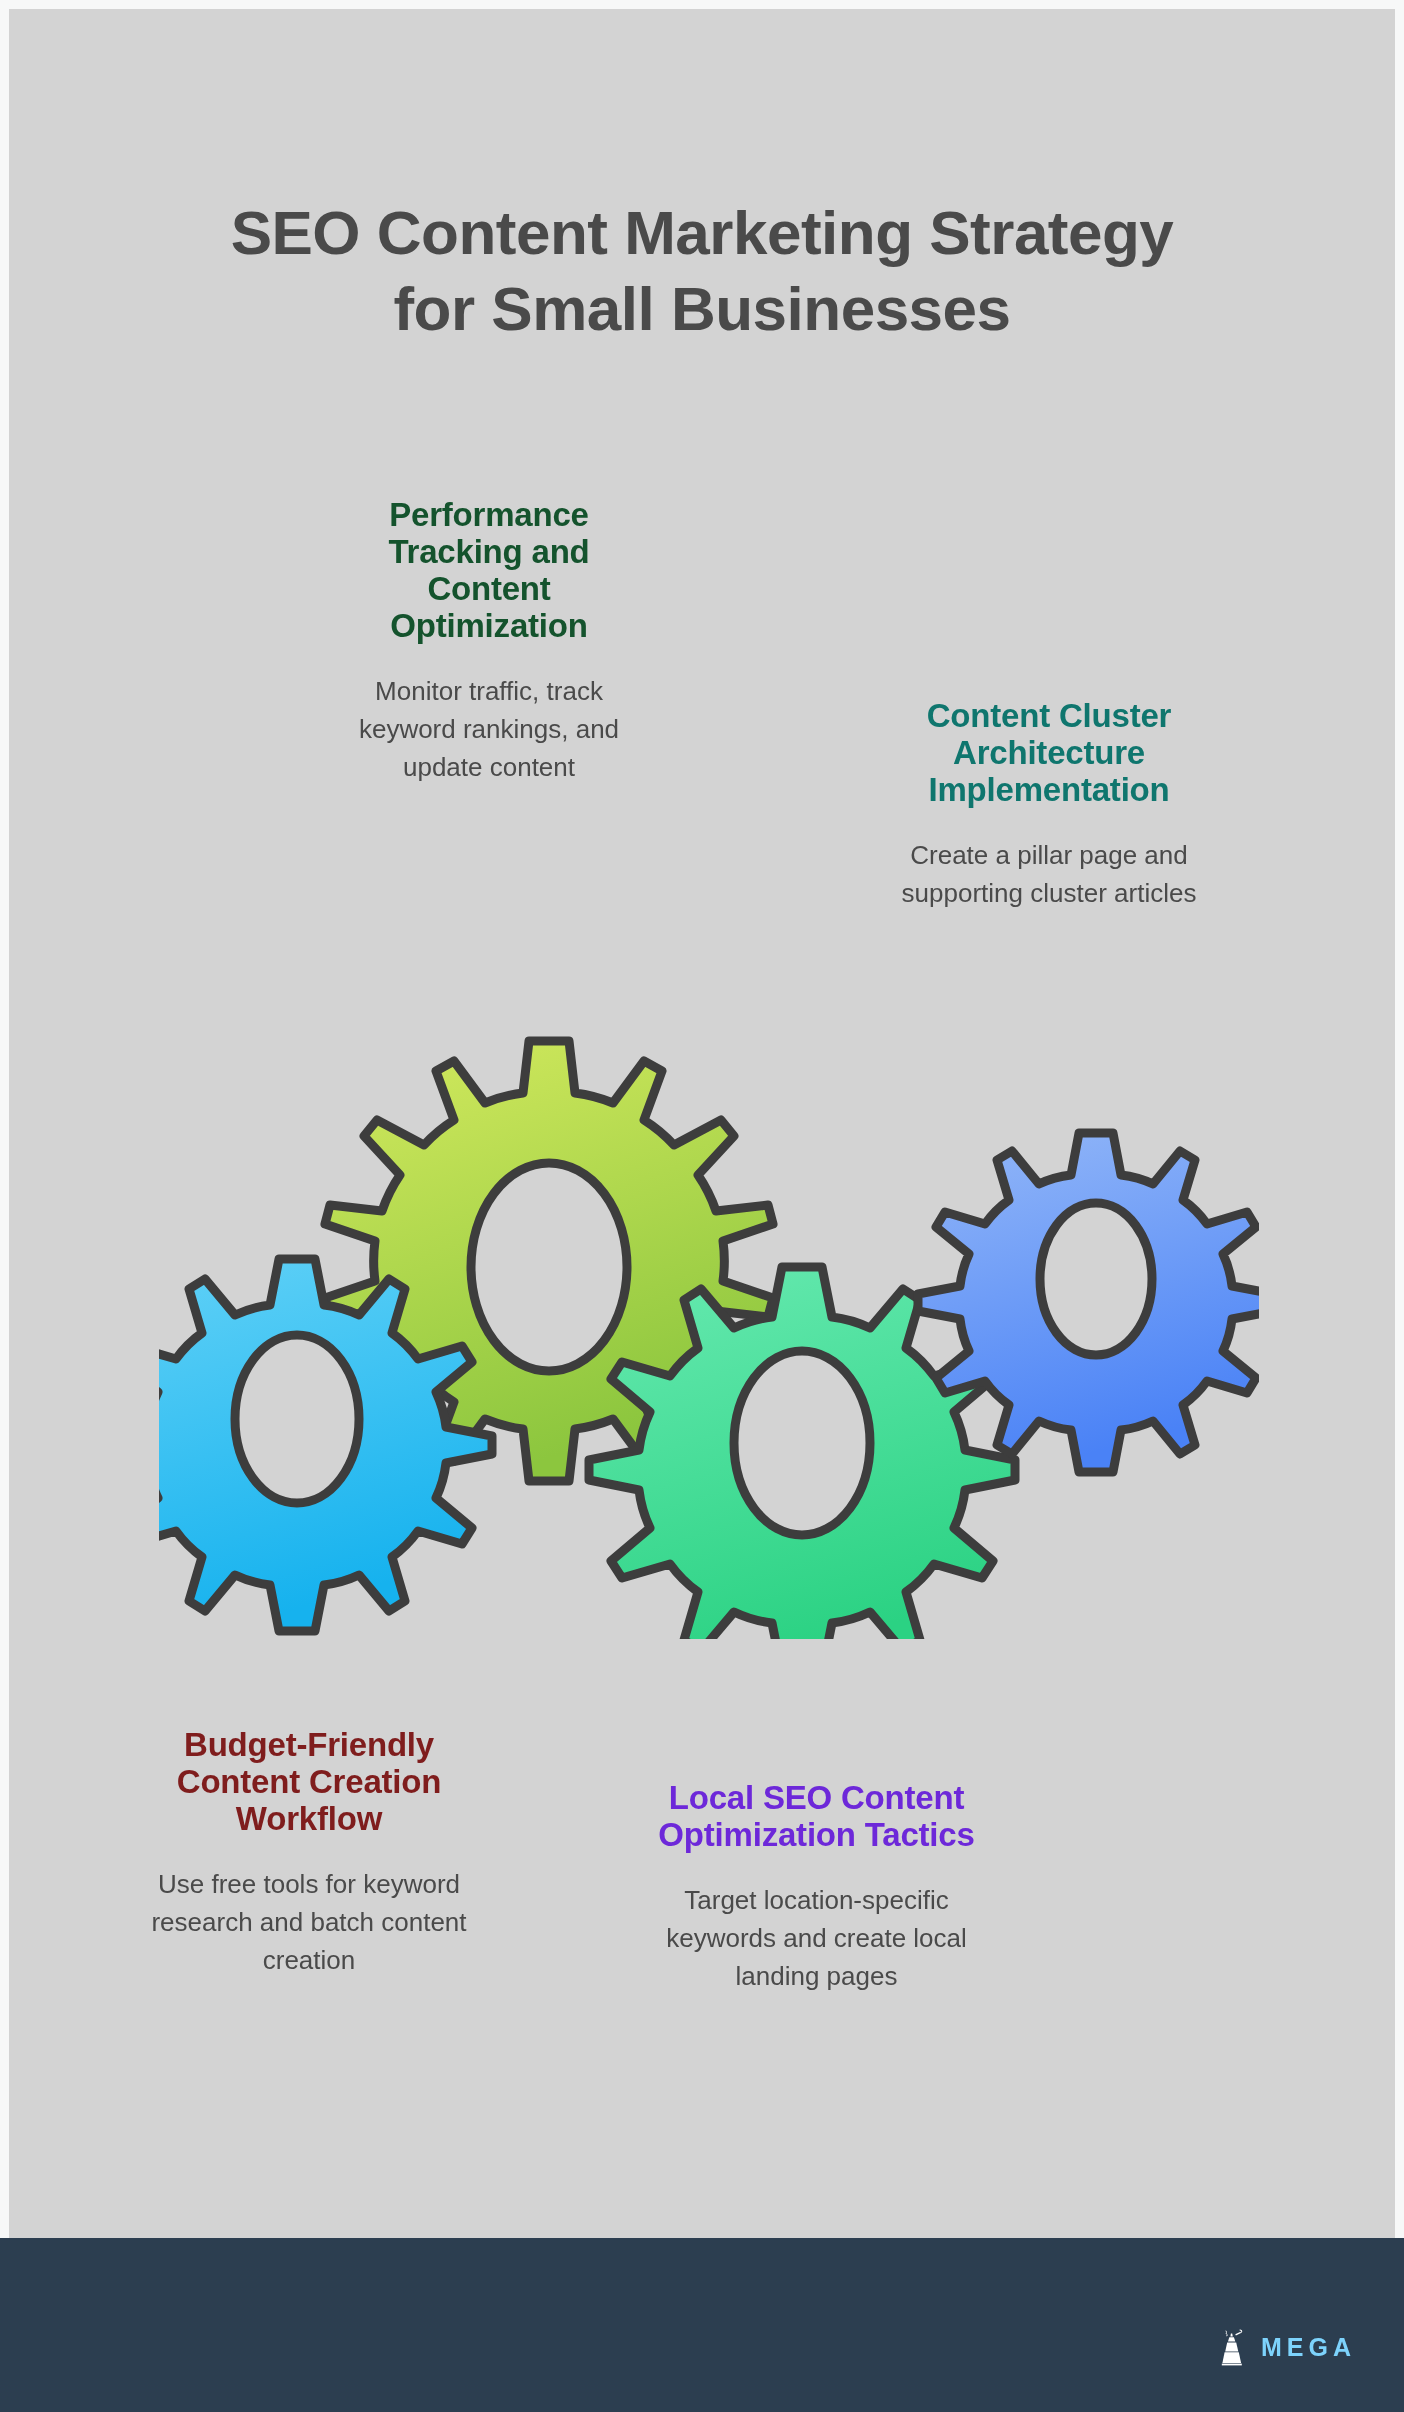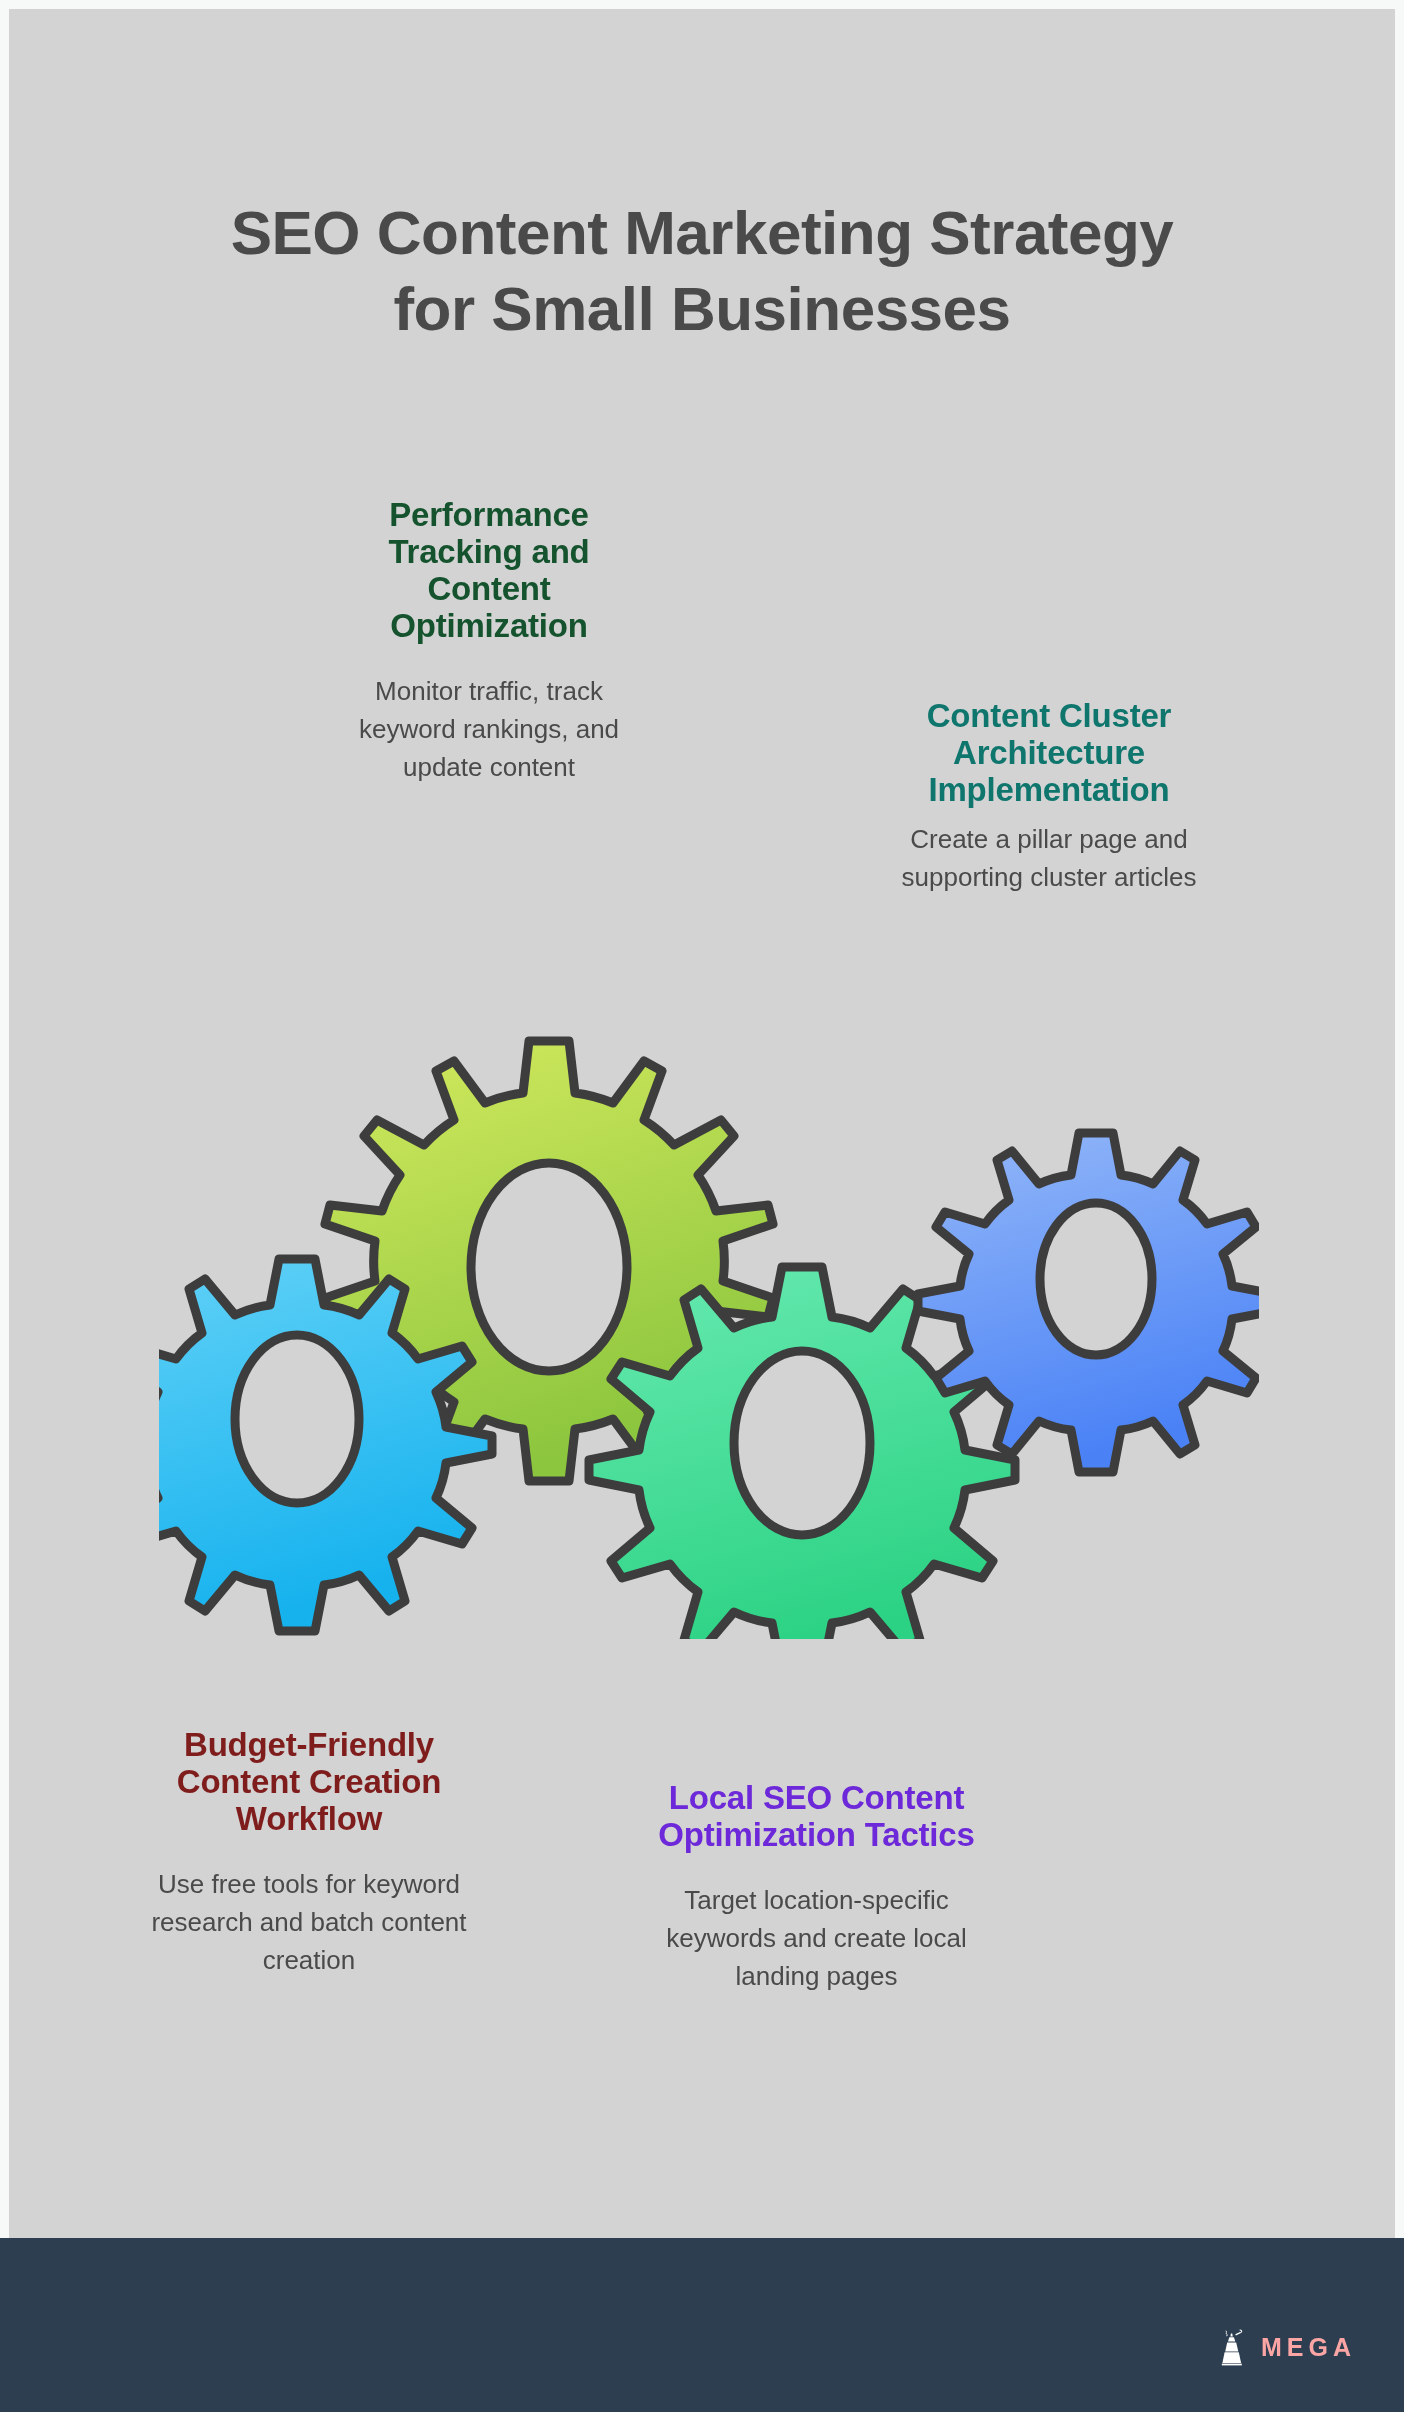--- a/index.html
+++ b/index.html
@@ -66,21 +66,21 @@
     line-height: 38px;
     color: #4A4A4A;
     margin: 0;
     font-weight: normal;
   }
 
   #block-performance { left: 330px;  top: 487px;  width: 300px; }
   #block-performance .body { margin-top: 28px; }
 
   #block-cluster     { left: 865px;  top: 688px;  width: 350px; }
-  #block-cluster .body { margin-top: 12px; }
+  #block-cluster .body { margin-top: 28px; }
 
   #block-budget      { left: 110px;  top: 1717px; width: 380px; }
   #block-budget .body { margin-top: 28px; }
 
   #block-local       { left: 645px;  top: 1770px; width: 325px; }
   #block-local .body { margin-top: 28px; }
 
   
   #gears {
     position: absolute;
@@ -103,21 +103,21 @@
   #brand {
     position: absolute;
     right: 48px;
     bottom: 46px;
     display: flex;
     align-items: center;
     gap: 14px;
   }
   #brand-mark { width: 30px; height: 38px; display: block; }
   #brand-name {
-    color: #fca5a5;
+    color: #7dd3fc;
     font-size: 25px;
     font-weight: bold;
     letter-spacing: 5px;
     line-height: 1;
   }
 </style>
 </head>
 <body>
 
 <div id="infographic">

